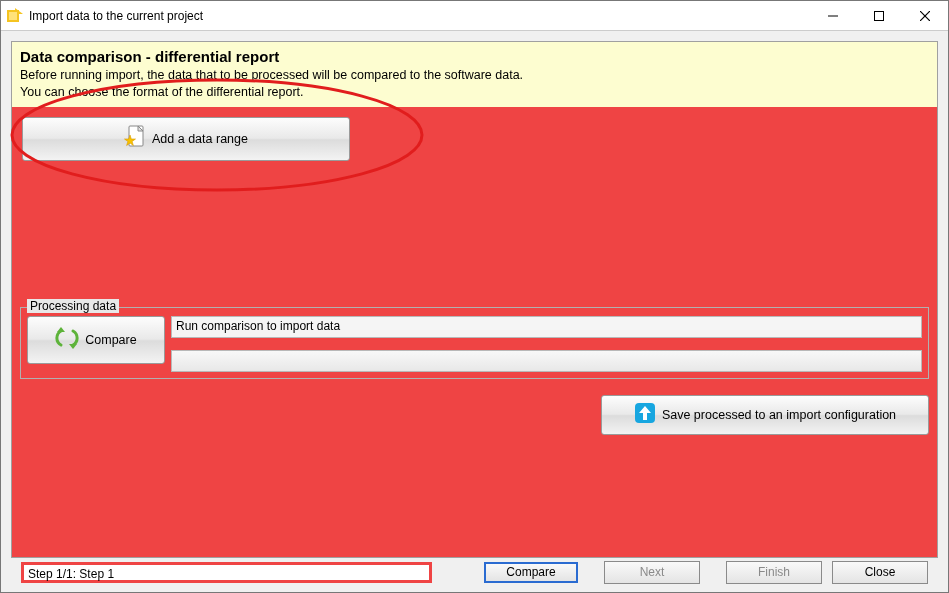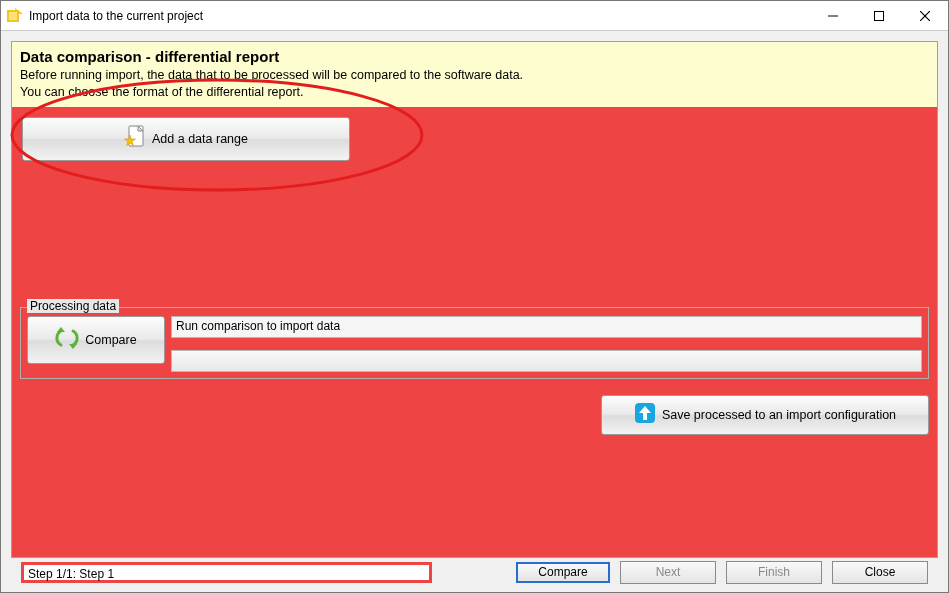--- a/index.html
+++ b/index.html
@@ -58,21 +58,21 @@
     .step-box { width: 411px; height: 21px; border:3px solid #ef4444; background:#fff; font-size:12px; padding:2px 4px; }
     .footer-spacer { flex:1; }
     .nav-btn {
       width: 96px; height: 23px;
       border:1px solid #8a8a8a;
       background: linear-gradient(#f9f9f9,#e4e4e4);
       font-size:12px; color:#000;
       display:flex; align-items:center; justify-content:center;
     }
     .nav-btn.primary { border: 2px solid #2a6bd1; width:94px; height:21px; }
-    .nav-btn.disabled { color:#8a8a8a; }
+    .nav-btn.disabled { color:#8a8a8a;margin-left:16px; }
   </style>
 </head>
 <body>
 
 <div class="window">
   <div class="titlebar">
     <span class="app-icon">
       <svg viewBox="0 0 16 16">
           <rect x="0" y="2" width="12" height="12" fill="#f5c421"></rect>
           <polygon points="8,0 16,6 8,6" fill="#f5c421"></polygon>

